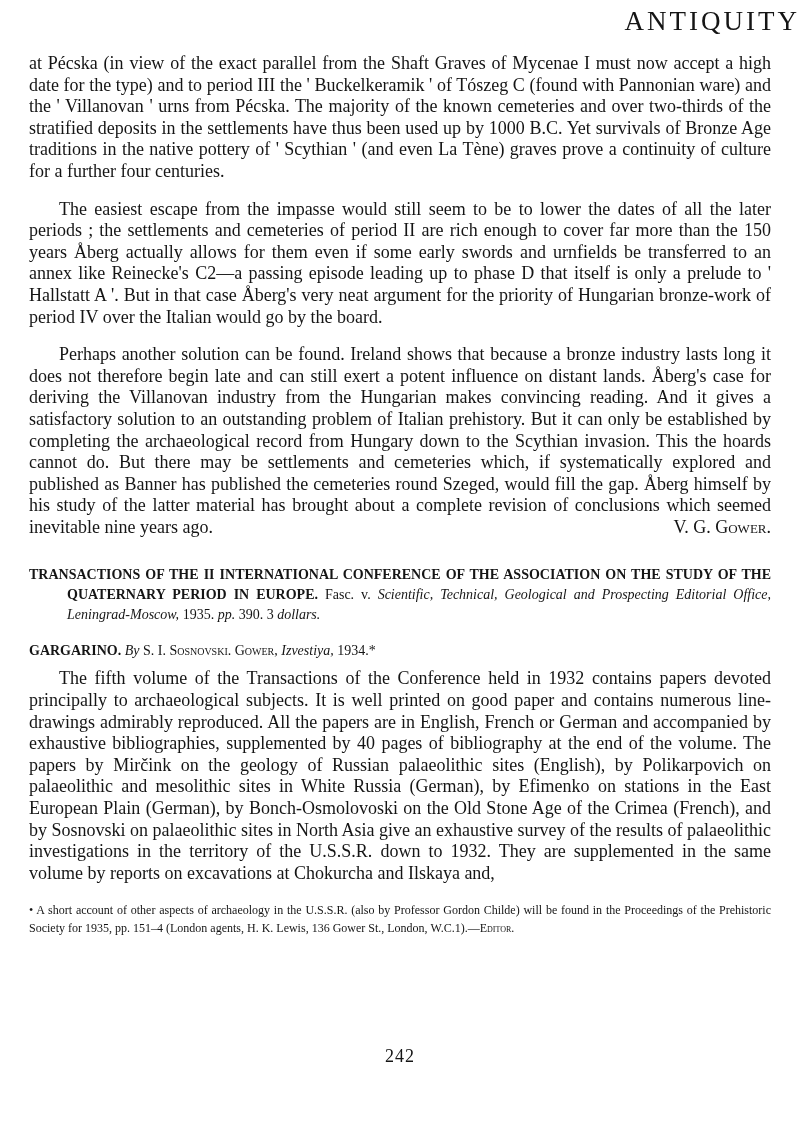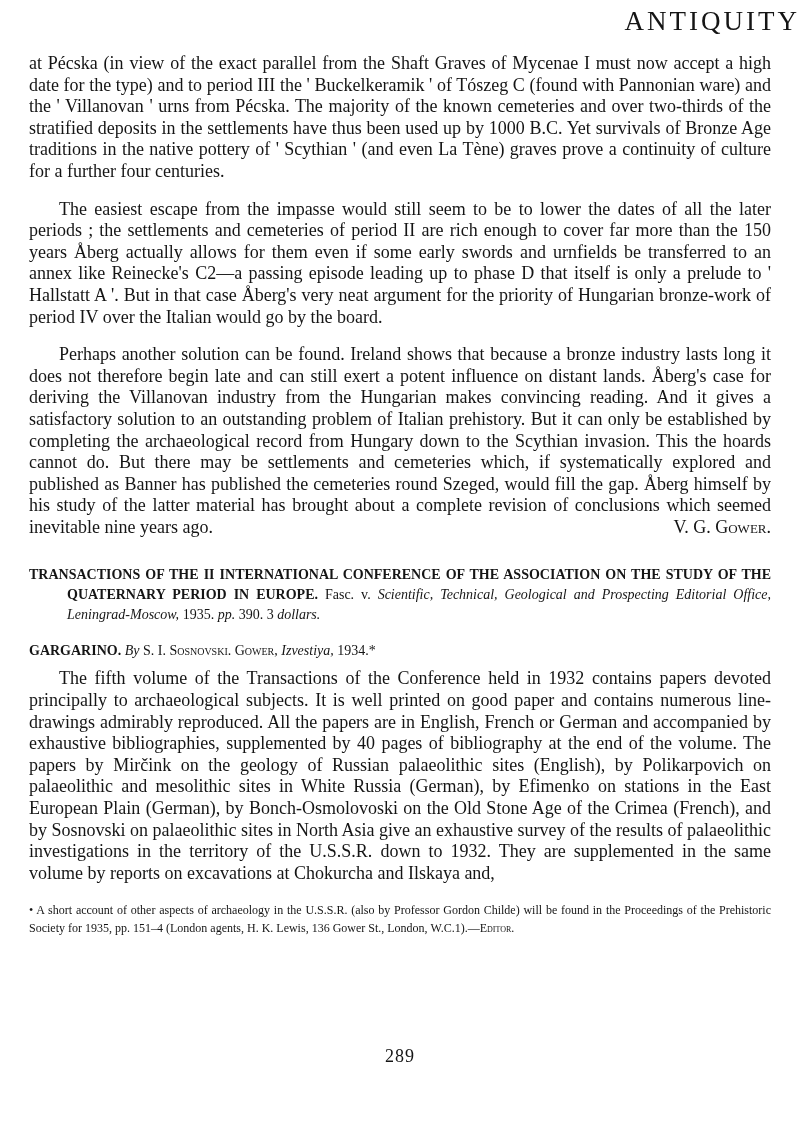--- a/index.html
+++ b/index.html
@@ -102,15 +102,15 @@
       <p class="review-heading"><span class="bold">GARGARINO.</span><span> </span><span class="italic">By</span><span class="smallcaps"> S. I. Sosnovski.</span><span> </span><span class="smallcaps">Gower,</span><span> </span><span class="italic">Izvestiya,</span><span> 1934.*</span></p>
 
       <p class="body-par review-body"><span>The fifth volume of the Transactions of the Conference held in 1932 contains papers devoted principally to archaeological subjects. It is well printed on good paper and contains numerous line-drawings admirably reproduced. All the papers are in English, French or German and accompanied by exhaustive bibliographies, supplemented by 40 pages of bibliography at the end of the volume. The papers by Mirčink on the geology of Russian palaeolithic sites (English), by Polikarpovich on palaeolithic and mesolithic sites in White Russia (German), by Efimenko on stations in the East European Plain (German), by Bonch-Osmolovoski on the Old Stone Age of the Crimea (French), and by Sosnovski on palaeolithic sites in North Asia give an exhaustive survey of the results of palaeolithic investigations in the territory of the U.S.S.R. down to 1932. They are supplemented in the same volume by reports on excavations at Chokurcha and Ilskaya and,</span></p>
 
     </div>
 
     <p class="footnote"><span>• A short account of other aspects of archaeology in the U.S.S.R. (also by Professor Gordon Childe) will be found in the Proceedings of the Prehistoric Society for 1935, pp. 151–4 (London agents, H. K. Lewis, 136 Gower St., London, W.C.1).—</span><span class="smallcaps">Editor.</span></p>
 
   </div>
 
-  <div class="page-number">289</div>
+  <div class="page-number">242</div>
 
 </div>
 
 </body></html>

